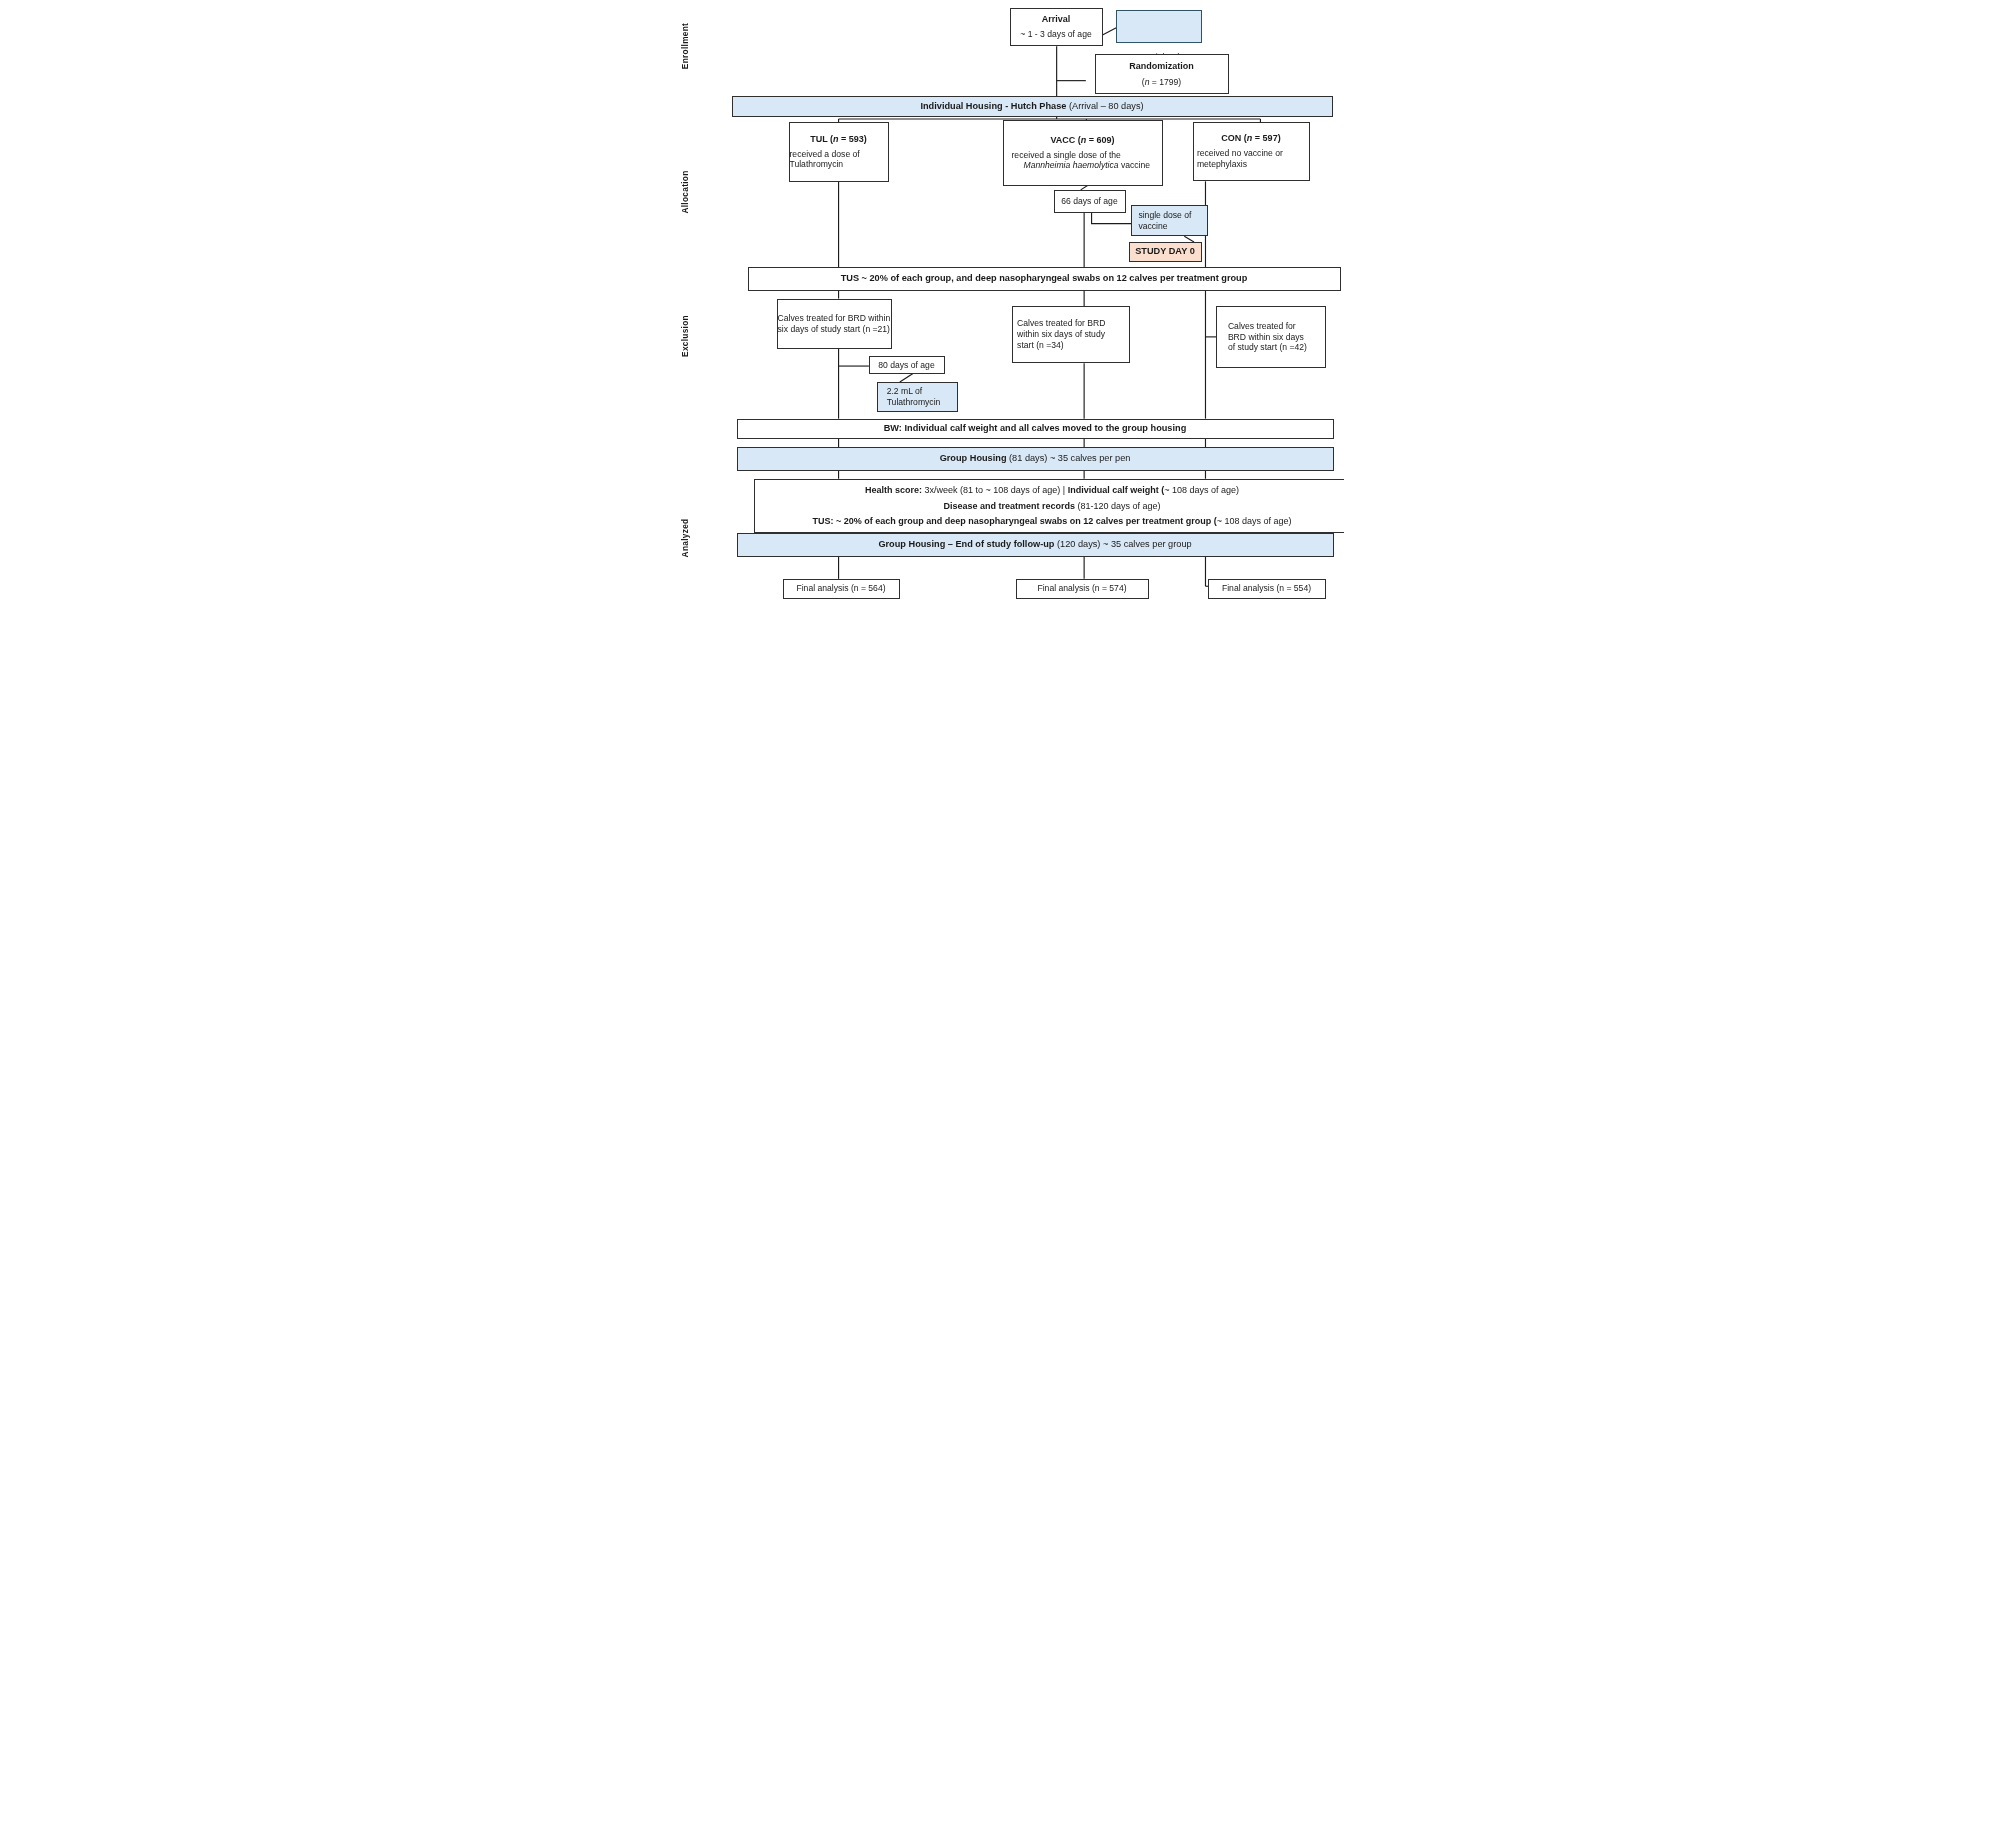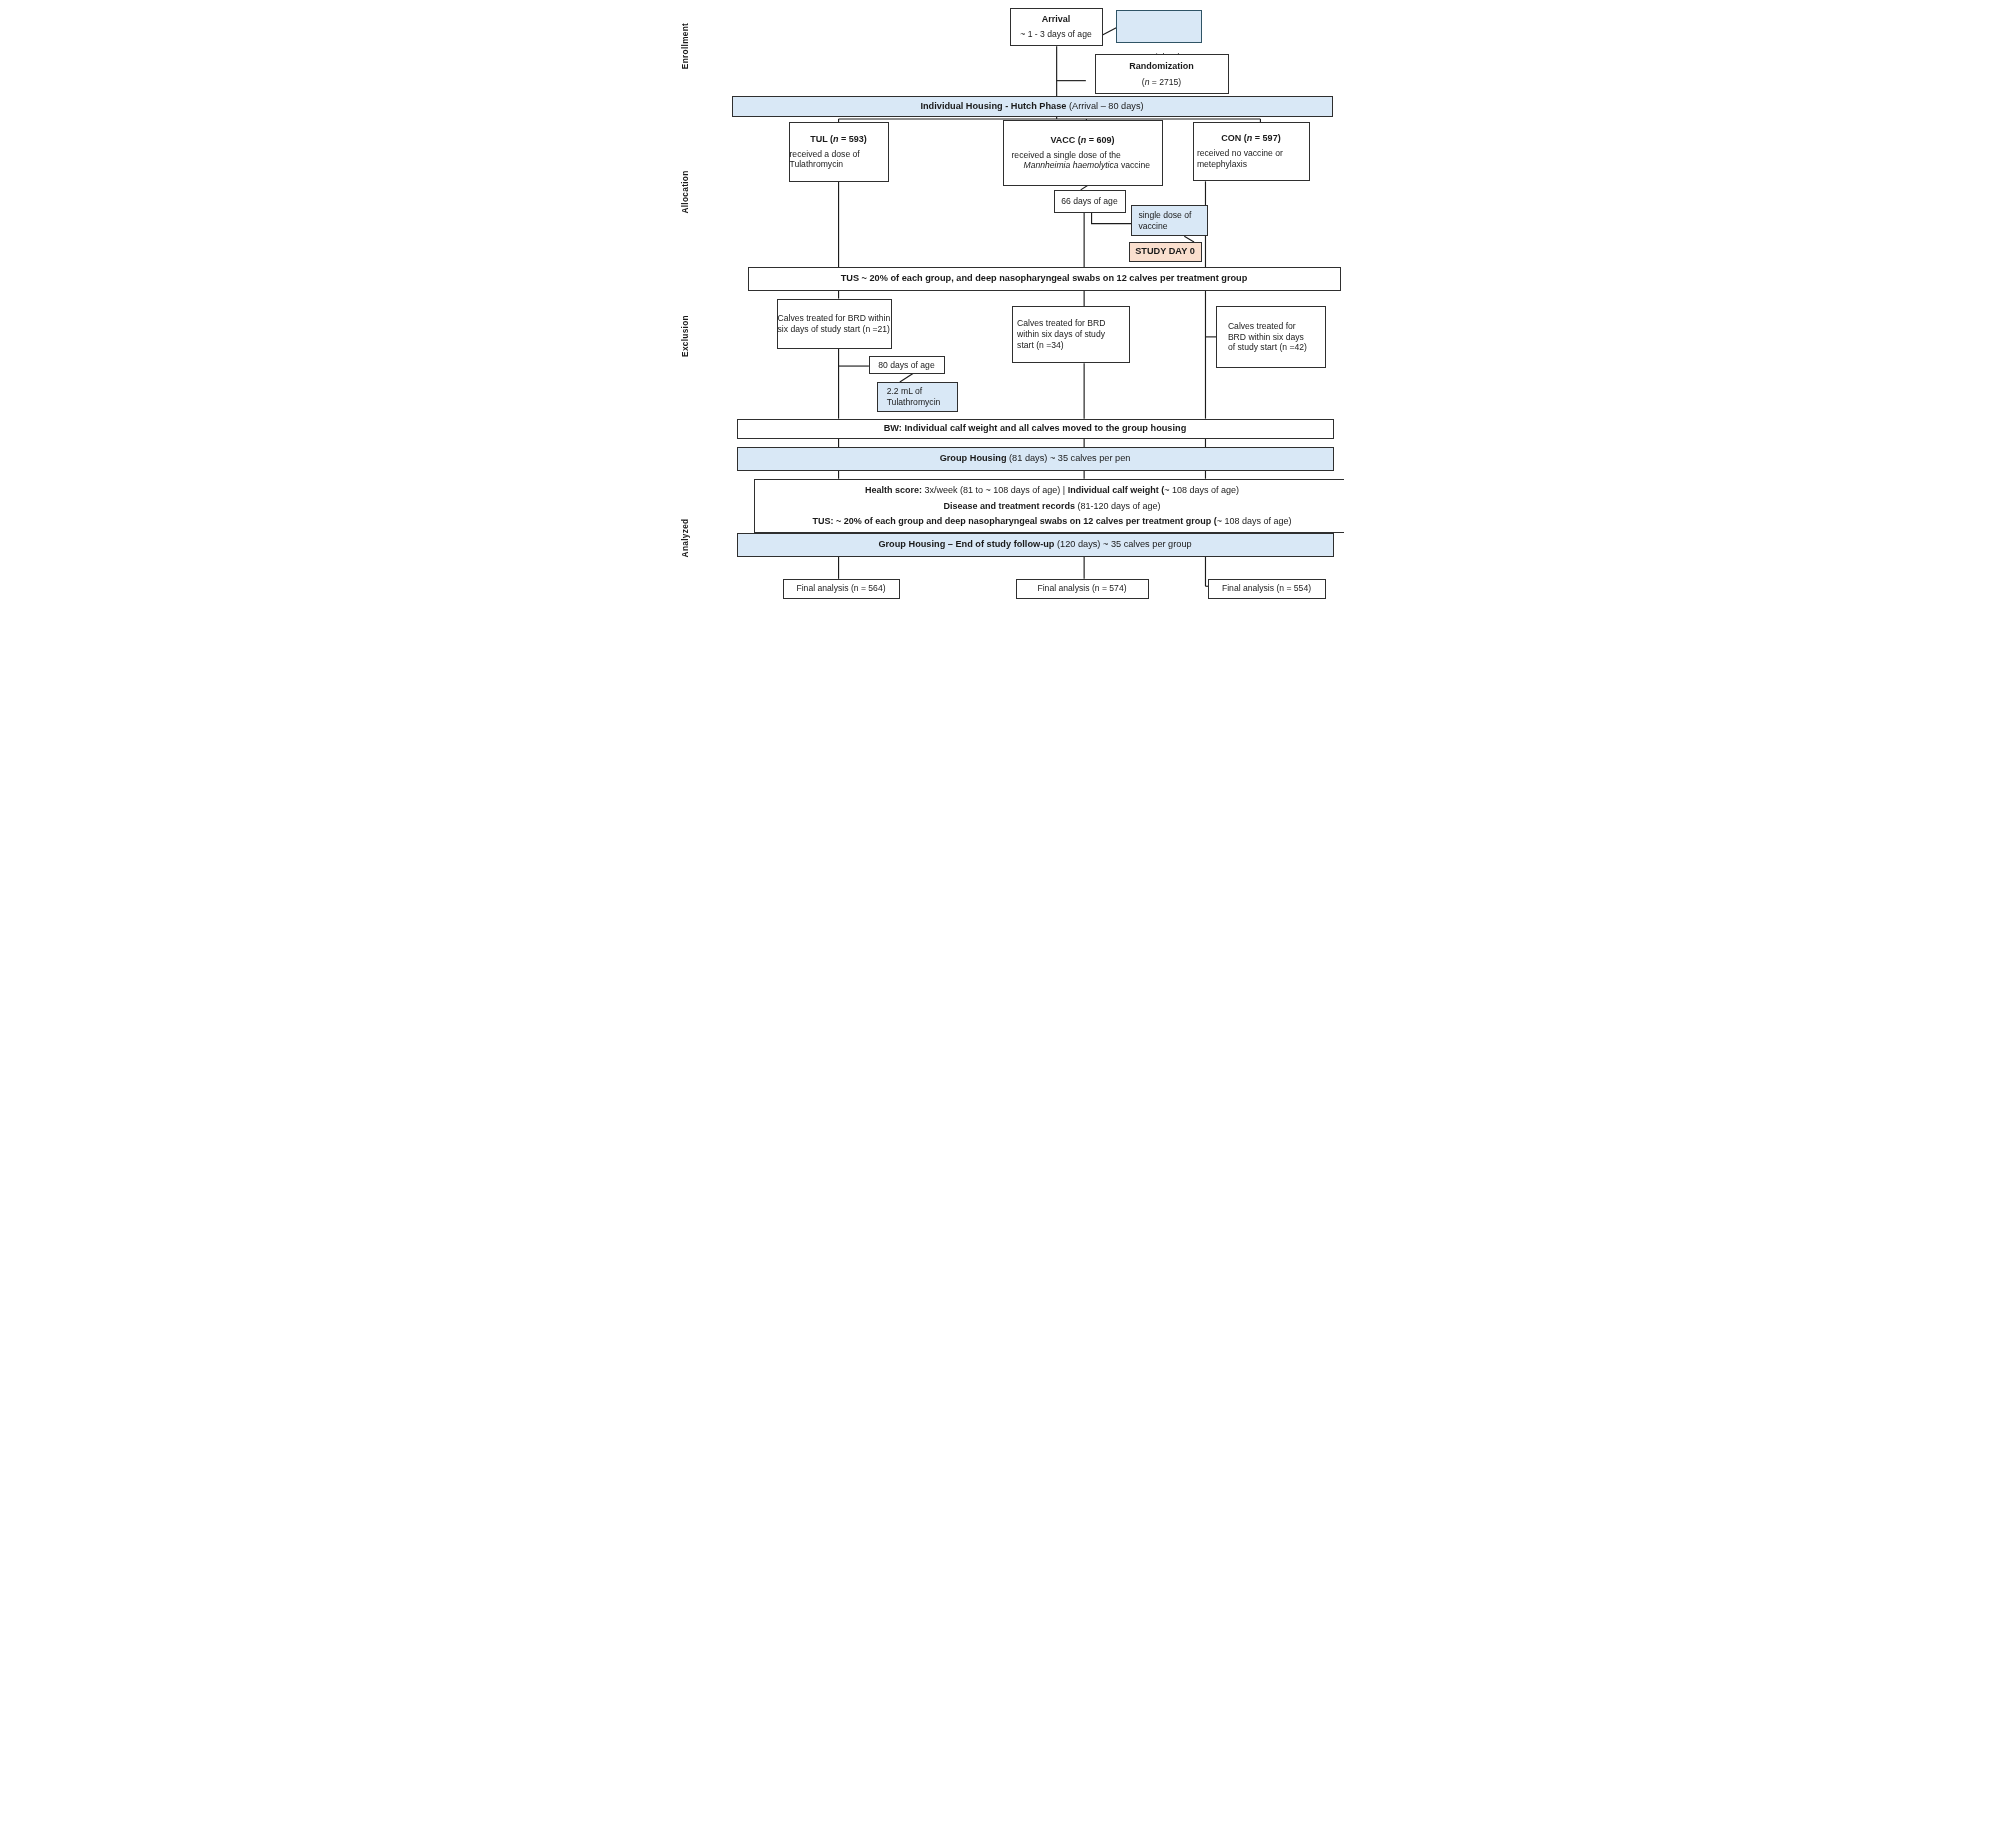--- a/index.html
+++ b/index.html
@@ -80,21 +80,21 @@
     <div style="margin-top:3.4px;">~ 1 - 3 days of age</div>
   </div>
 
   <div class="box blue blue-border" style="left:444px;top:10.3px;width:86px;height:33px;">
     <div class="note-line">- Identification</div>
     <div class="note-line">- Weighted</div>
   </div>
 
   <div class="box" style="left:414px;top:54px;width:134px;height:40px;margin-left:9px;">
     <div class="bold" style="font-size:9px;">Randomization</div>
-    <div style="margin-top:4.6px;"><span>(</span><span style="font-style: italic;">n</span><span> = 2715)</span></div>
+    <div style="margin-top:4.6px;"><span>(</span><span style="font-style: italic;">n</span><span> = 1799)</span></div>
   </div>
 
   <div class="box blue banner" style="left:60px;top:96px;width:601px;height:20.6px;">
     <div>
       <span class="bold">Individual Housing - Hutch Phase</span><span> (Arrival – 80 days)</span>
     </div>
   </div>
 
   <div class="box" style="left:117px;top:122px;width:100px;height:60px;">
     <div class="title"><span style="font-weight: 700;">TUL </span><span>(</span><span style="font-style: italic;">n</span><span> = 593)</span></div>

